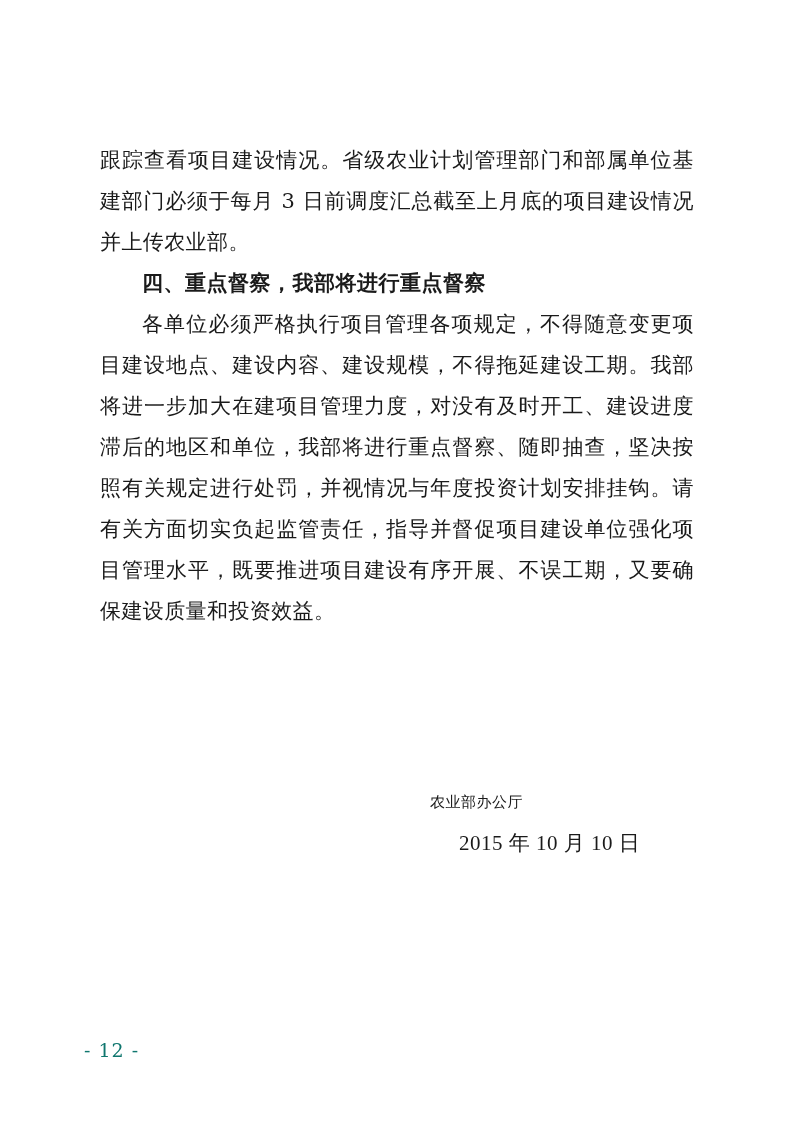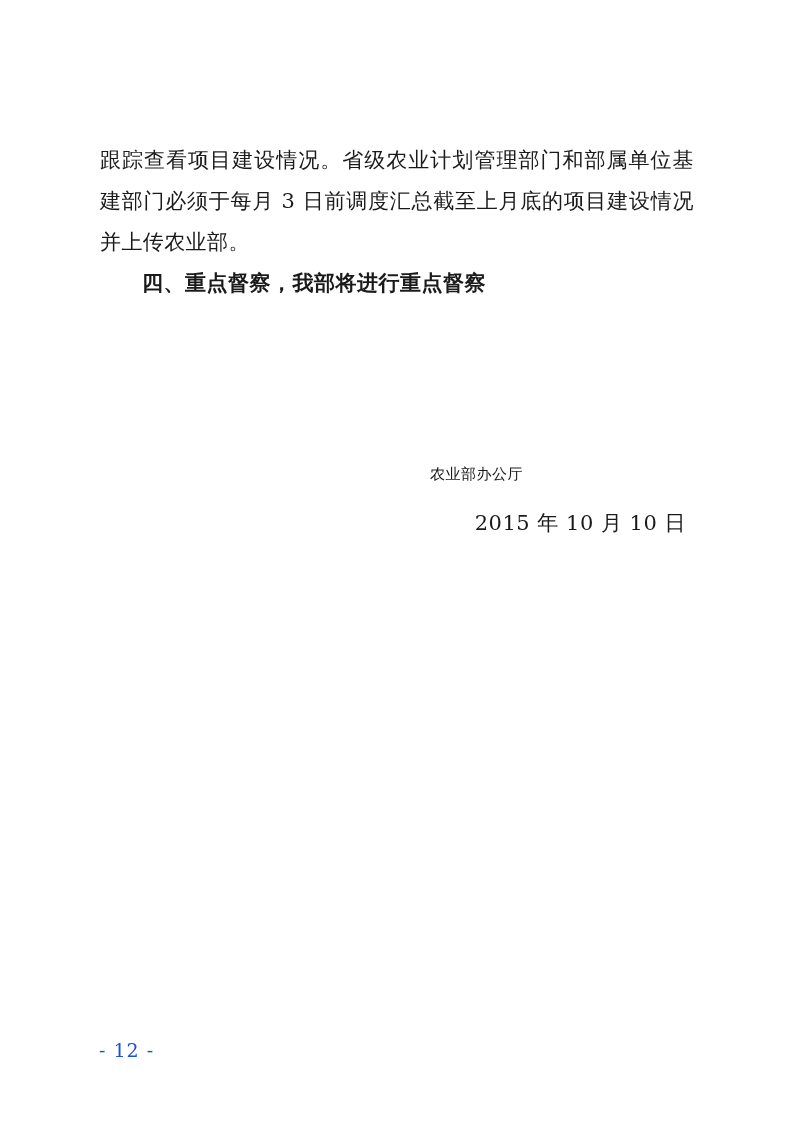--- a/index.html
+++ b/index.html
@@ -52,46 +52,48 @@
   }
   .signature {
     margin: 0;
     font-size: 15px;
     line-height: 41px;
     text-align: left;
     padding-left: 330px;
     letter-spacing: 0.5px;
   }
   .signature-date {
-    margin: 8px;
+    margin: 0;
     font-size: 21px;
     line-height: 41px;
-    text-align: right;
+    text-align: center;
     padding-left: 305px;
     letter-spacing: 0.5px;
+    font-family: Liberation Serif, serif;
   }
   .page-number {
     position: absolute;
-    left: 99px;
+    left: 84px;
     bottom: 62px;
     font-size: 19px;
     letter-spacing: 1px;
-    color: #1d4ed8;
+    color: #0f766e;
     text-align: right;
   }
 </style>
 </head>
 <body>
 
 <div class="page">
 
   <p class="body-text para-block">跟踪查看项目建设情况。省级农业计划管理部门和部属单位基建部门必须于每月 3 日前调度汇总截至上月底的项目建设情况并上传农业部。</p>
 
   <p class="heading">四、重点督察，我部将进行重点督察</p>
 
+  <p class="body-text indent2 para-block">各单位必须严格执行项目管理各项规定，不得随意变更项目建设地点、建设内容、建设规模，不得拖延建设工期。我部将进一步加大在建项目管理力度，对没有及时开工、建设进度滞后的地区和单位，我部将进行重点督察、随即抽查，坚决按照有关规定进行处罚，并视情况与年度投资计划安排挂钩。请有关方面切实负起监管责任，指导并督促项目建设单位强化项目管理水平，既要推进项目建设有序开展、不误工期，又要确保建设质量和投资效益。</p>
 
   <div class="spacer-large"></div>
 
   <p class="signature">农业部办公厅</p>
 
   <p class="signature-date">2015 年 10 月 10 日</p>
 
   <div class="page-number">- 12 -</div>
 
 </div>

